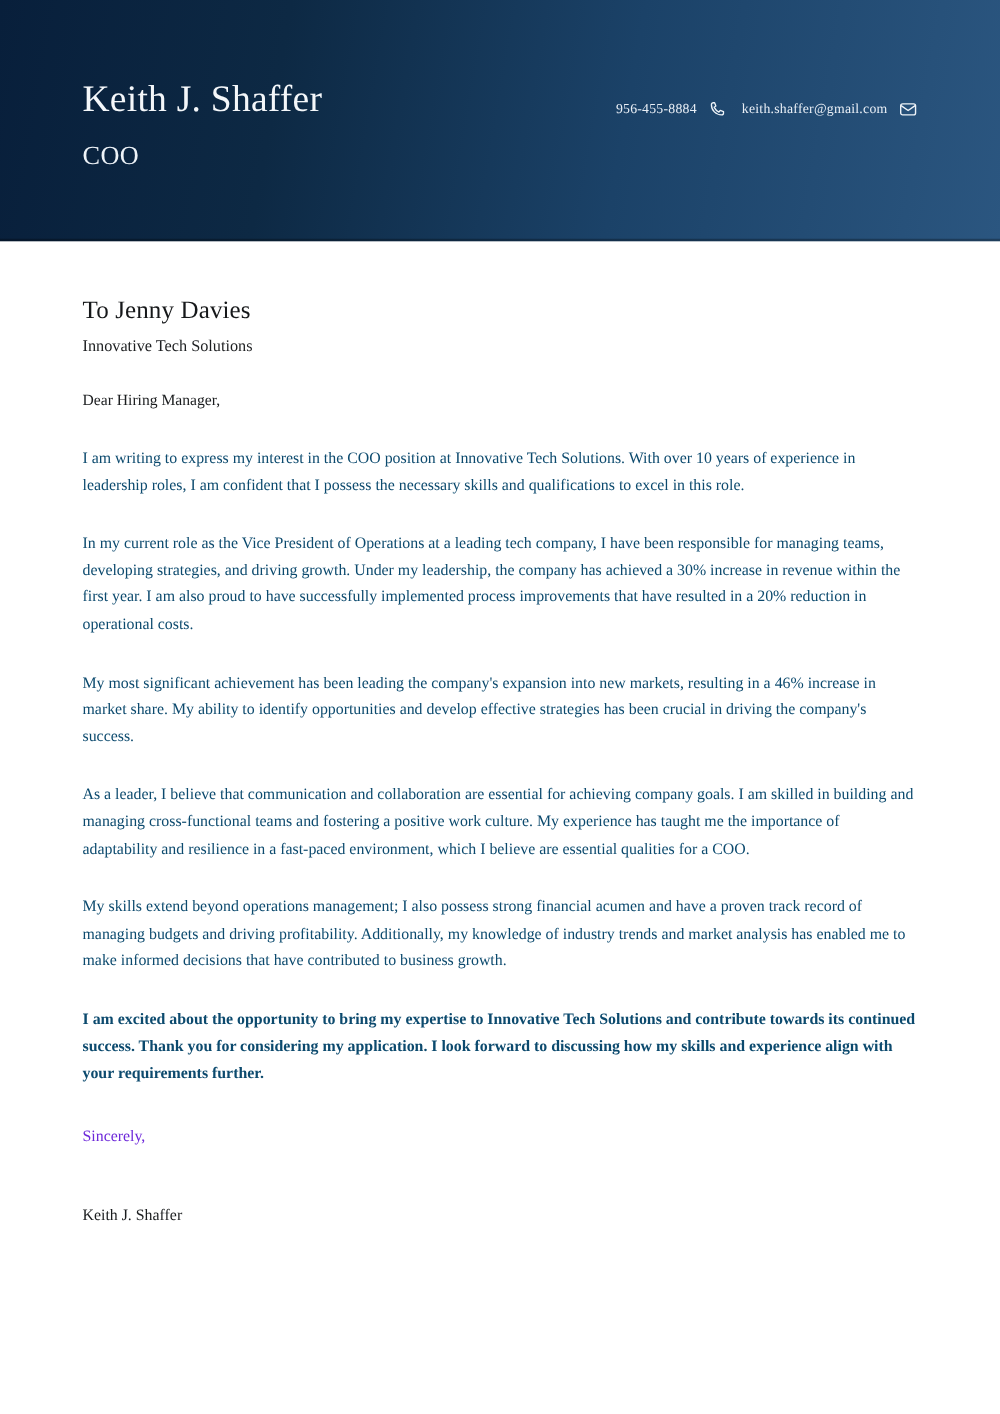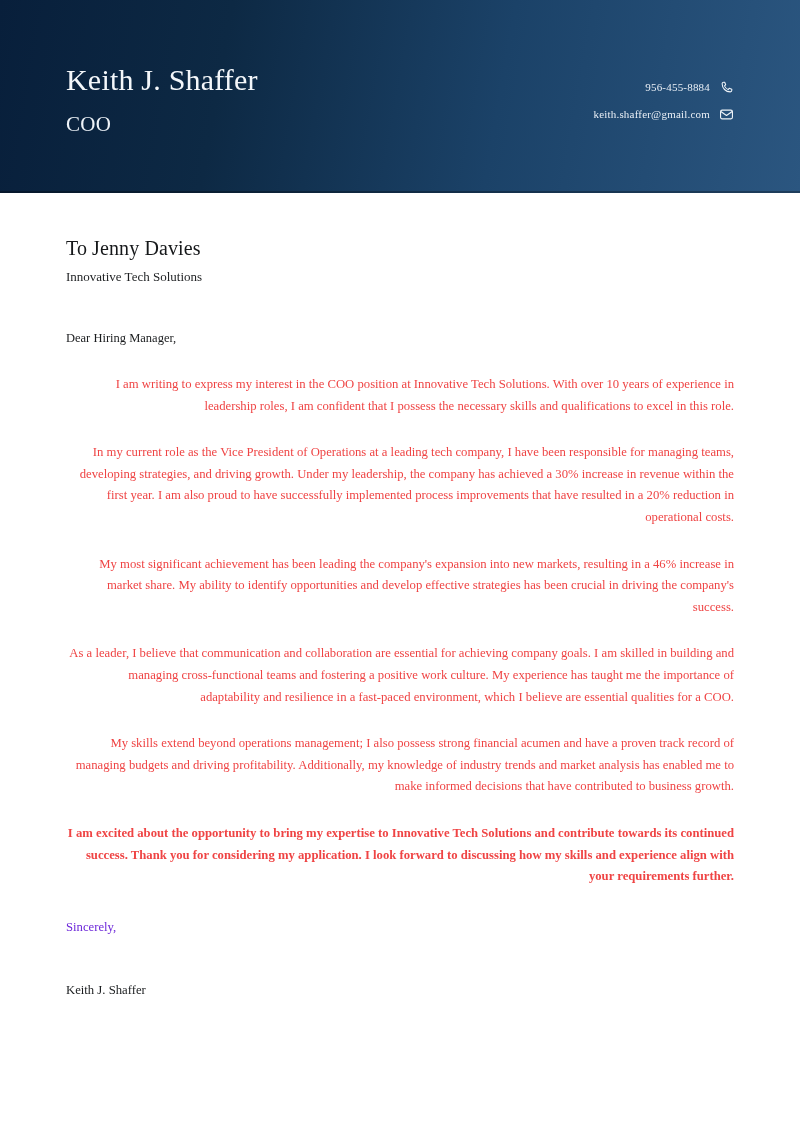--- a/index.html
+++ b/index.html
@@ -60,21 +60,21 @@
     font-size: 21px;
     line-height: 24px;
     color: #eef3f8;
     letter-spacing: 0.3px;
   }
   .contacts {
     position: absolute;
     right: 0;
     top: 80px;
     display: flex;
-    flex-direction: column;
+    flex-direction: row;
     align-items: flex-end;
     gap: 12px;
   }
   .contact-row {
     display: flex;
     align-items: center;
     justify-content: flex-end;
     gap: 9px;
   }
   .contact-text {
@@ -110,33 +110,33 @@
     color: #16181a;
     letter-spacing: 0.1px;
   }
   .recipient-company {
     margin-top: 9px;
     font-size: 13px;
     line-height: 16px;
     color: #1d1f21;
   }
   .salutation {
-    margin-top: 45px;
+    margin-top: 27px;
     font-size: 12.5px;
     line-height: 16px;
     color: #1a1c1e;
   }
   .paragraphs {
     margin-top: 28px;
   }
   .para {
     font-size: 12.7px;
     line-height: 21.6px;
-    color: #ef4444;
-    text-align: right;
+    color: #0c4a6e;
+    text-align: left;
     margin: 0 0 25px 0;
   }
   .para:last-child { margin-bottom: 0; font-weight: bold; }
   .closing {
     margin-top: 29px;
     font-size: 12.7px;
     line-height: 21.6px;
     color: #6d28d9;
   }
   .signature {

